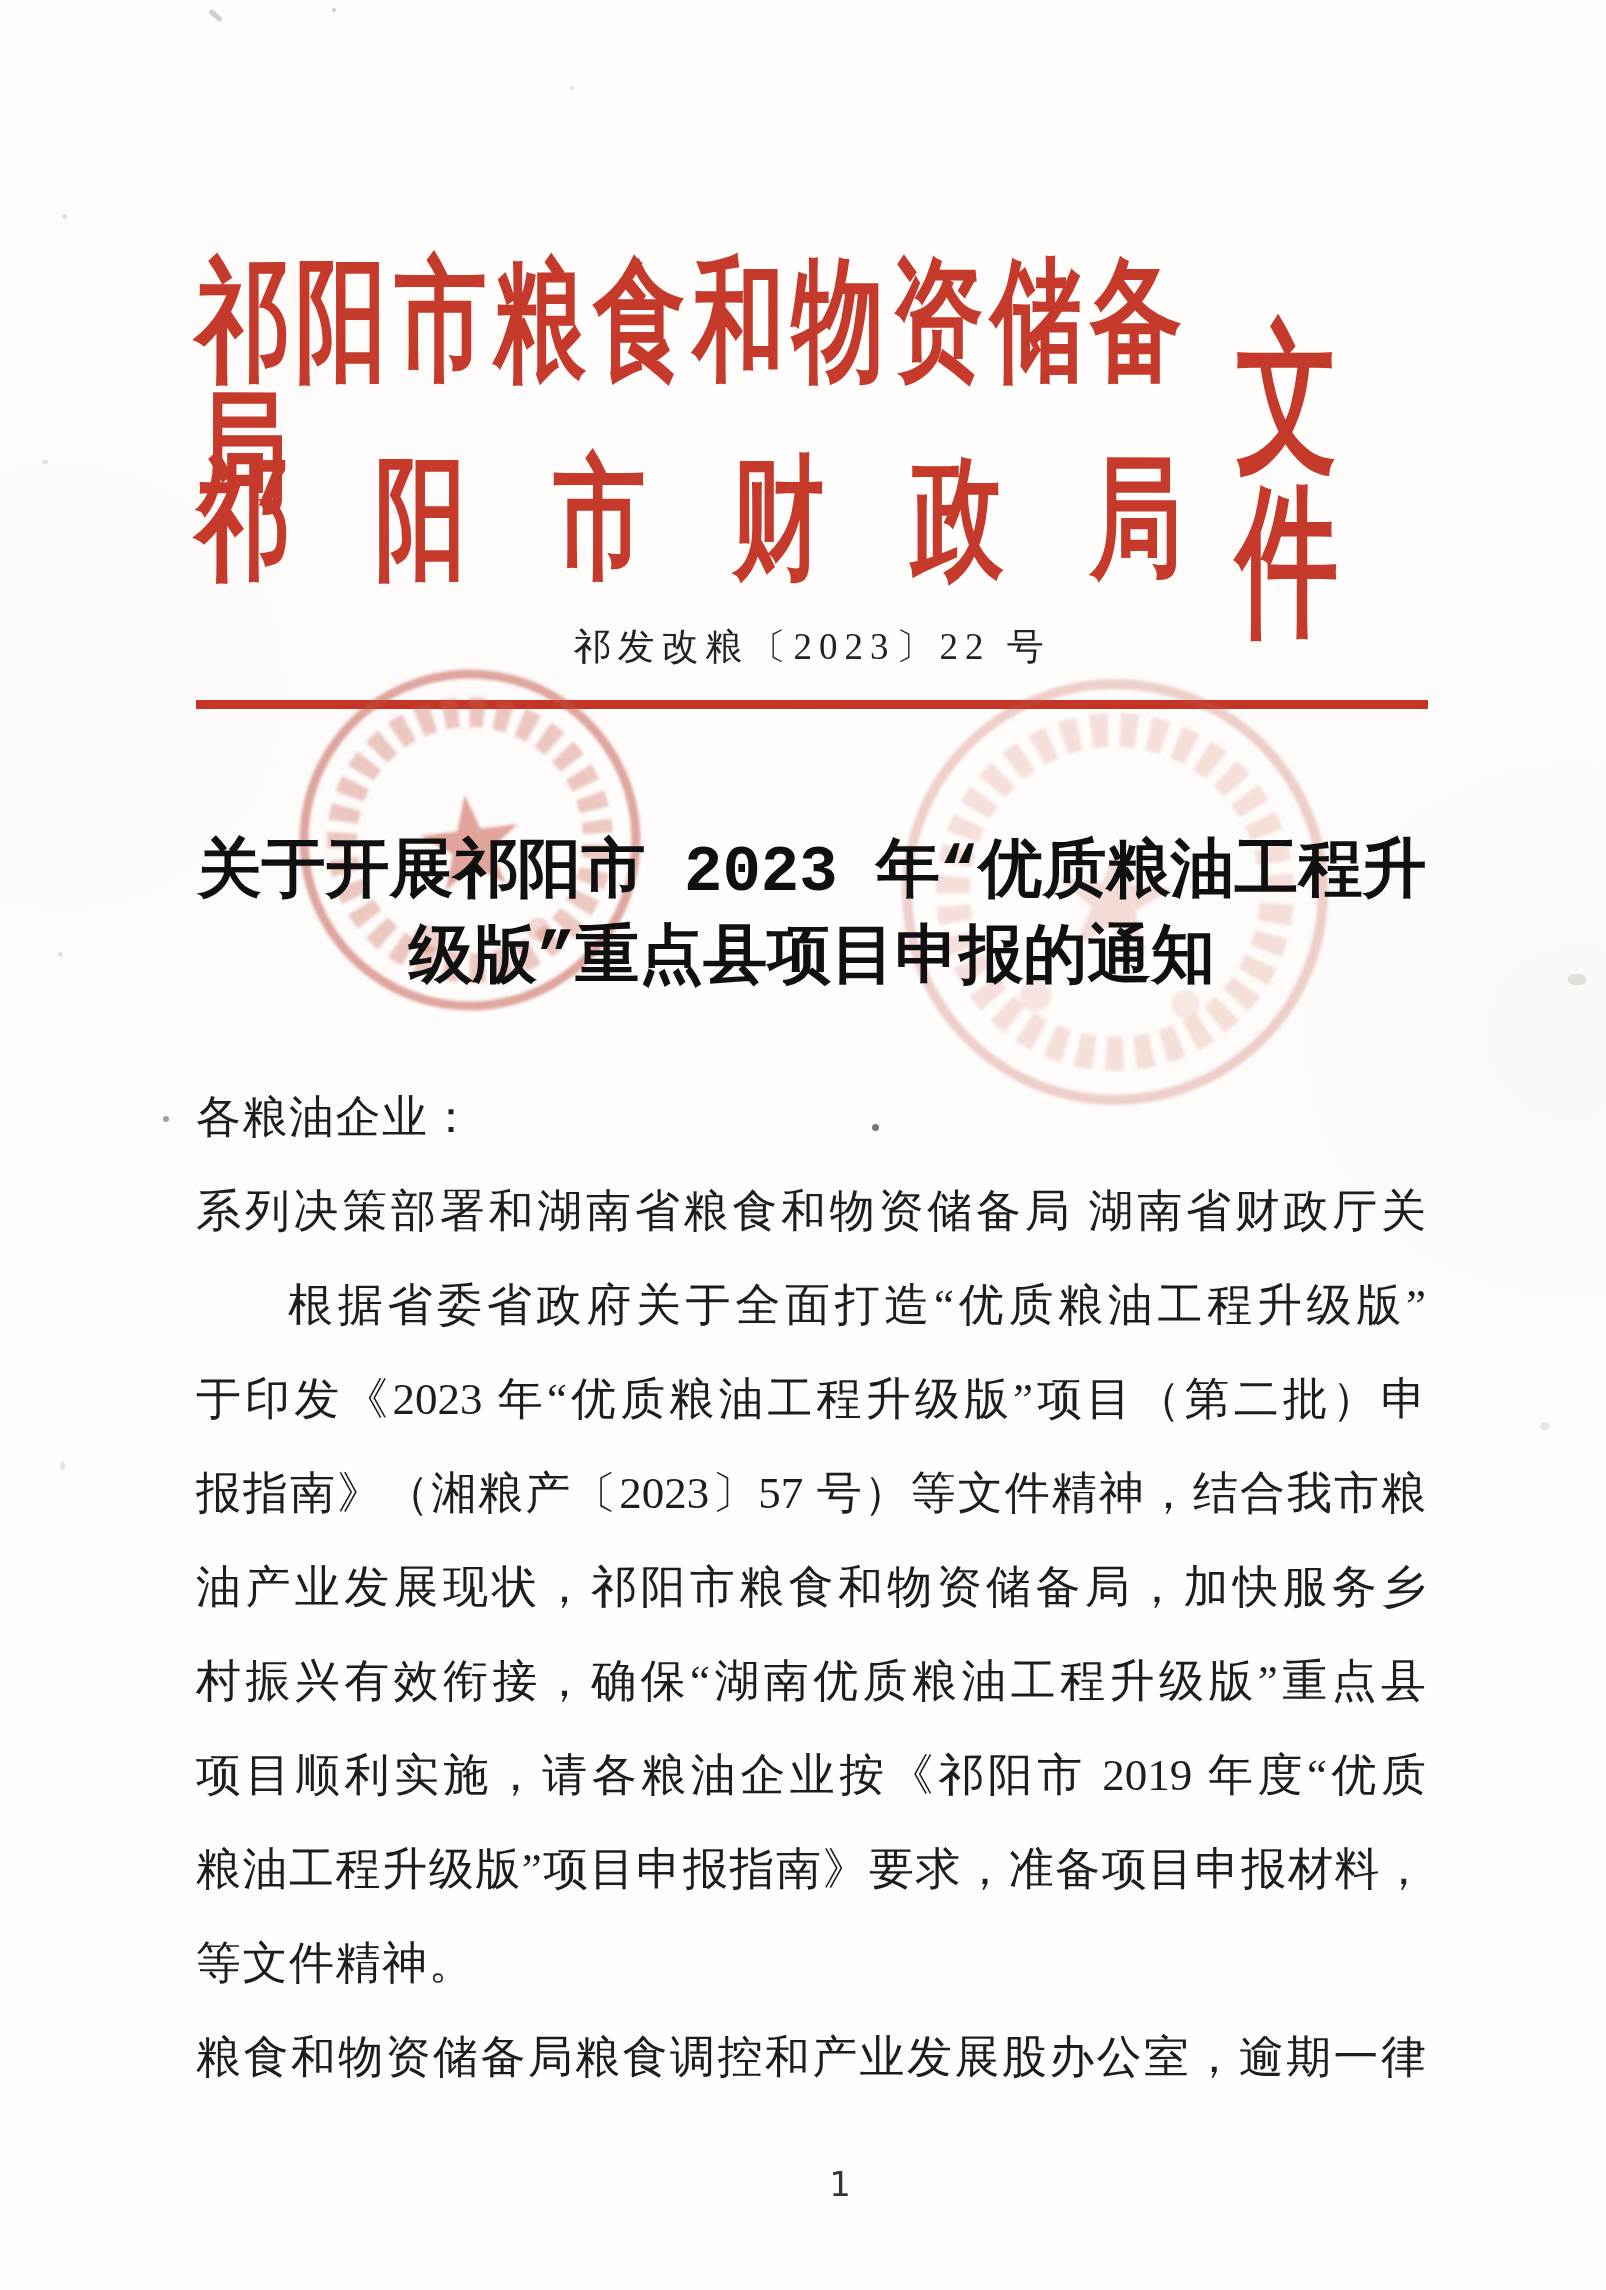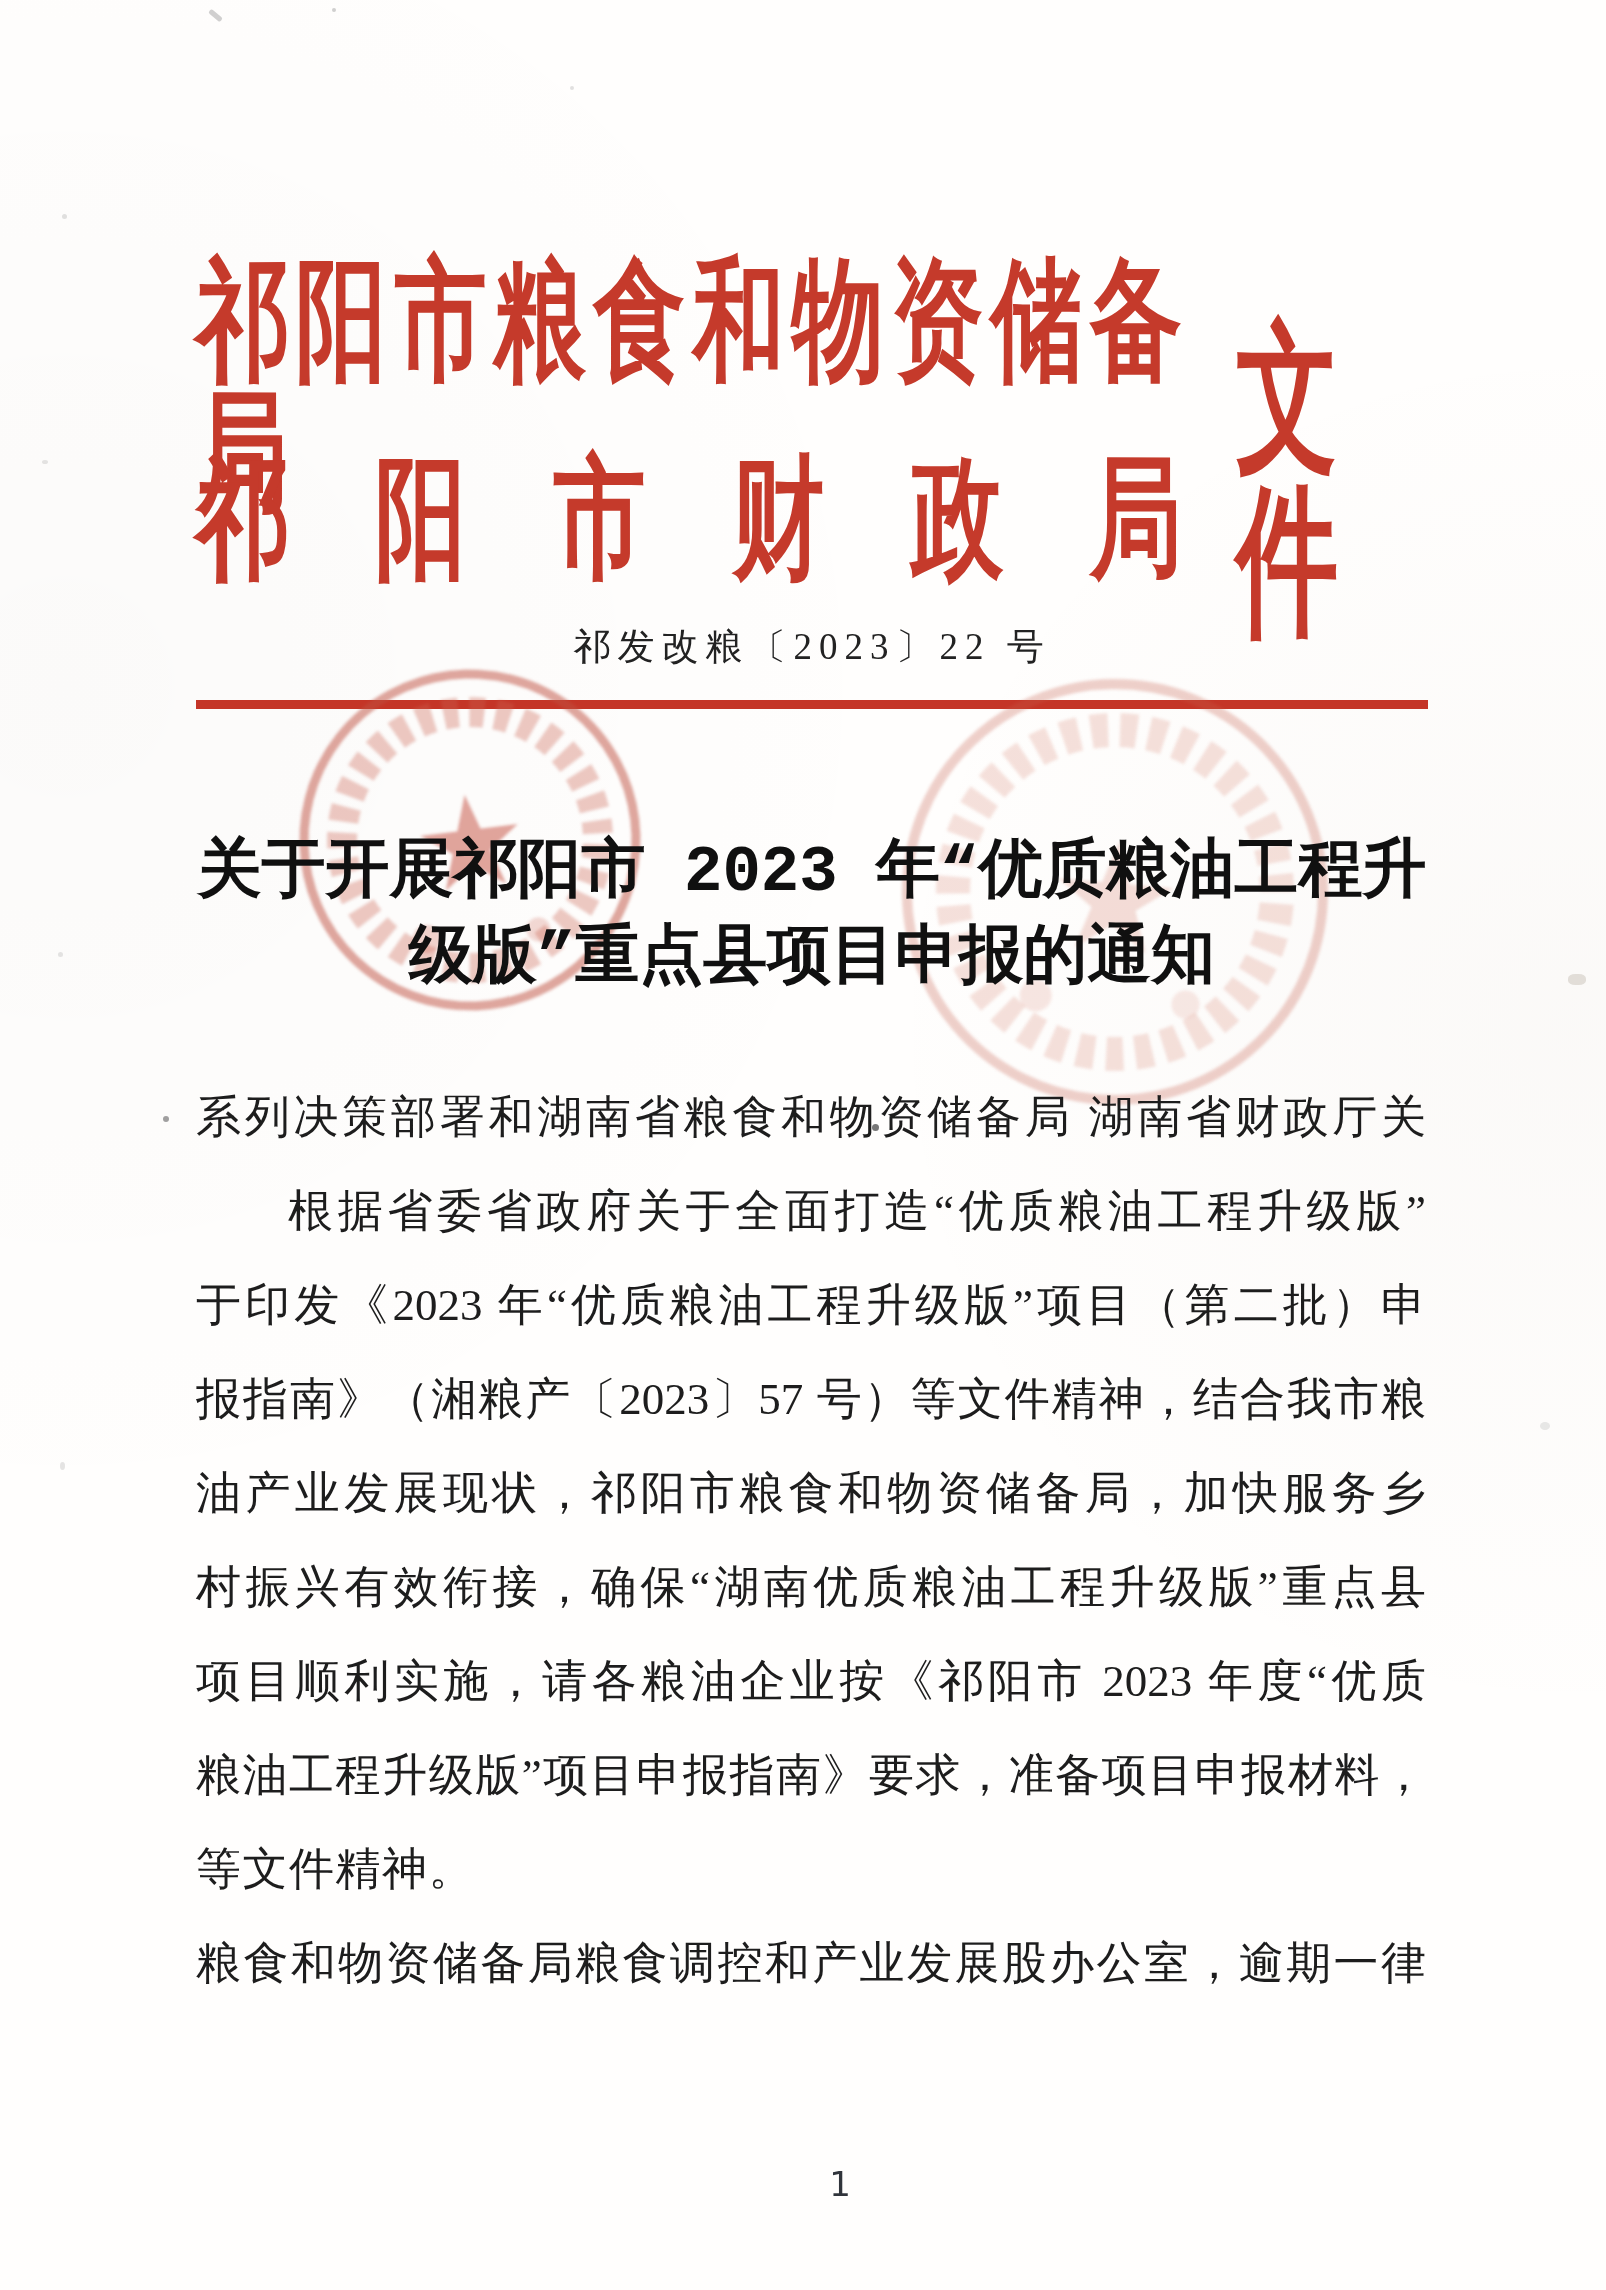--- a/index.html
+++ b/index.html
@@ -100,27 +100,28 @@
     <circle cx="150" cy="330" r="16" fill="rgba(208,110,90,0.22)"></circle>
     <circle cx="300" cy="326" r="14" fill="rgba(208,110,90,0.20)"></circle>
   </svg>
 
   <h1 class="title">
     <div>关于开展祁阳市 2023 年“优质粮油工程升</div>
     <div>级版”重点县项目申报的通知</div>
   </h1>
 
   <div class="body-text">
+    <div class="bline">各粮油企业：</div>
     <div class="bline just">系列决策部署和湖南省粮食和物资储备局 湖南省财政厅关</div>
     <div class="bline just indent">根据省委省政府关于全面打造“优质粮油工程升级版”</div>
     <div class="bline just">于印发《2023 年“优质粮油工程升级版”项目（第二批）申</div>
     <div class="bline just">报指南》（湘粮产〔2023〕57 号）等文件精神，结合我市粮</div>
     <div class="bline just">油产业发展现状，祁阳市粮食和物资储备局，加快服务乡</div>
     <div class="bline just">村振兴有效衔接，确保“湖南优质粮油工程升级版”重点县</div>
-    <div class="bline just">项目顺利实施，请各粮油企业按《祁阳市 2023 年度“优质</div>
+    <div class="bline just">项目顺利实施，请各粮油企业按《祁阳市 2019 年度“优质</div>
     <div class="bline just">粮油工程升级版”项目申报指南》要求，准备项目申报材料，</div>
     <div class="bline">等文件精神。</div>
     <div class="bline just">粮食和物资储备局粮食调控和产业发展股办公室，逾期一律</div>
   </div>
 
   <div class="page-number">1</div>
 
   <div class="speck dash" style="left:208px;top:13px;width:15px;height:5px;"></div>
   <div class="speck" style="left:332px;top:8px;width:4px;height:4px;"></div>
   <div class="speck" style="left:570px;top:86px;width:4px;height:4px;opacity:.35;"></div>

